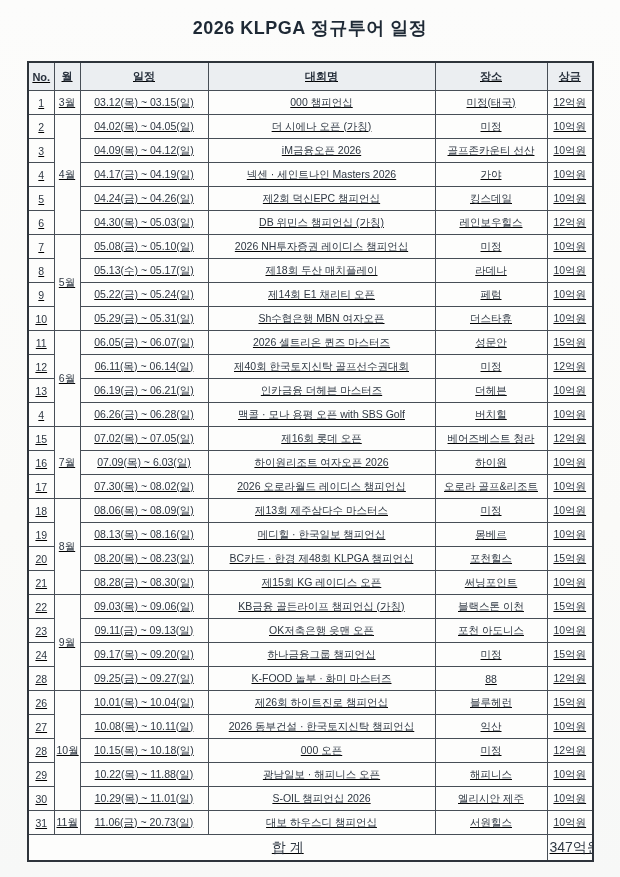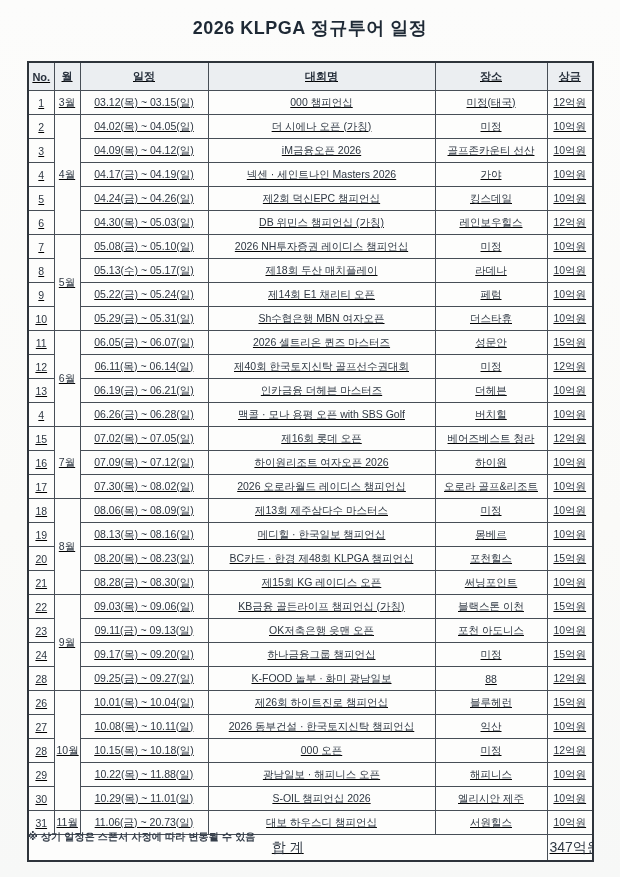--- a/index.html
+++ b/index.html
@@ -215,21 +215,21 @@
           <tr>
             <td>15</td>
             <td class="month" rowspan="3">7월</td>
             <td>07.02(목) ~ 07.05(일)</td>
             <td>제16회 롯데 오픈</td>
             <td>베어즈베스트 청라</td>
             <td>12억원</td>
           </tr>
           <tr>
             <td>16</td>
-            <td>07.09(목) ~ 07.12(일)</td>
+            <td>07.09(목) ~ 6.03(일)</td>
             <td>하이원리조트 여자오픈 2026</td>
             <td>하이원</td>
             <td>10억원</td>
           </tr>
           <tr>
             <td>17</td>
             <td>07.30(목) ~ 08.02(일)</td>
             <td>2026 오로라월드 레이디스 챔피언십</td>
             <td>오로라 골프&amp;리조트</td>
             <td>10억원</td>
@@ -281,21 +281,21 @@
           <tr>
             <td>24</td>
             <td>09.17(목) ~ 09.20(일)</td>
             <td>하나금융그룹 챔피언십</td>
             <td>미정</td>
             <td>15억원</td>
           </tr>
           <tr>
             <td>28</td>
             <td>09.25(금) ~ 09.27(일)</td>
-            <td>K-FOOD 놀부 · 화미 광남일보</td>
+            <td>K-FOOD 놀부 · 화미 마스터즈</td>
             <td>88</td>
             <td>12억원</td>
           </tr>
           <tr>
             <td>26</td>
             <td class="month" rowspan="5">10월</td>
             <td>10.01(목) ~ 10.04(일)</td>
             <td>제26회 하이트진로 챔피언십</td>
             <td>블루헤런</td>
             <td>15억원</td>
@@ -339,15 +339,14 @@
         </tbody>
       <tfoot>
         <tr class="total-row">
           <td colspan="5">합 계</td>
           <td>347억원</td>
         </tr>
       </tfoot>
     </table>
   </div>
 
-  <div class="footnote">※ 상기 일정은 스폰서 사정에 따라 변동될 수 있음</div>
 
 </div>
 
 </body></html>

